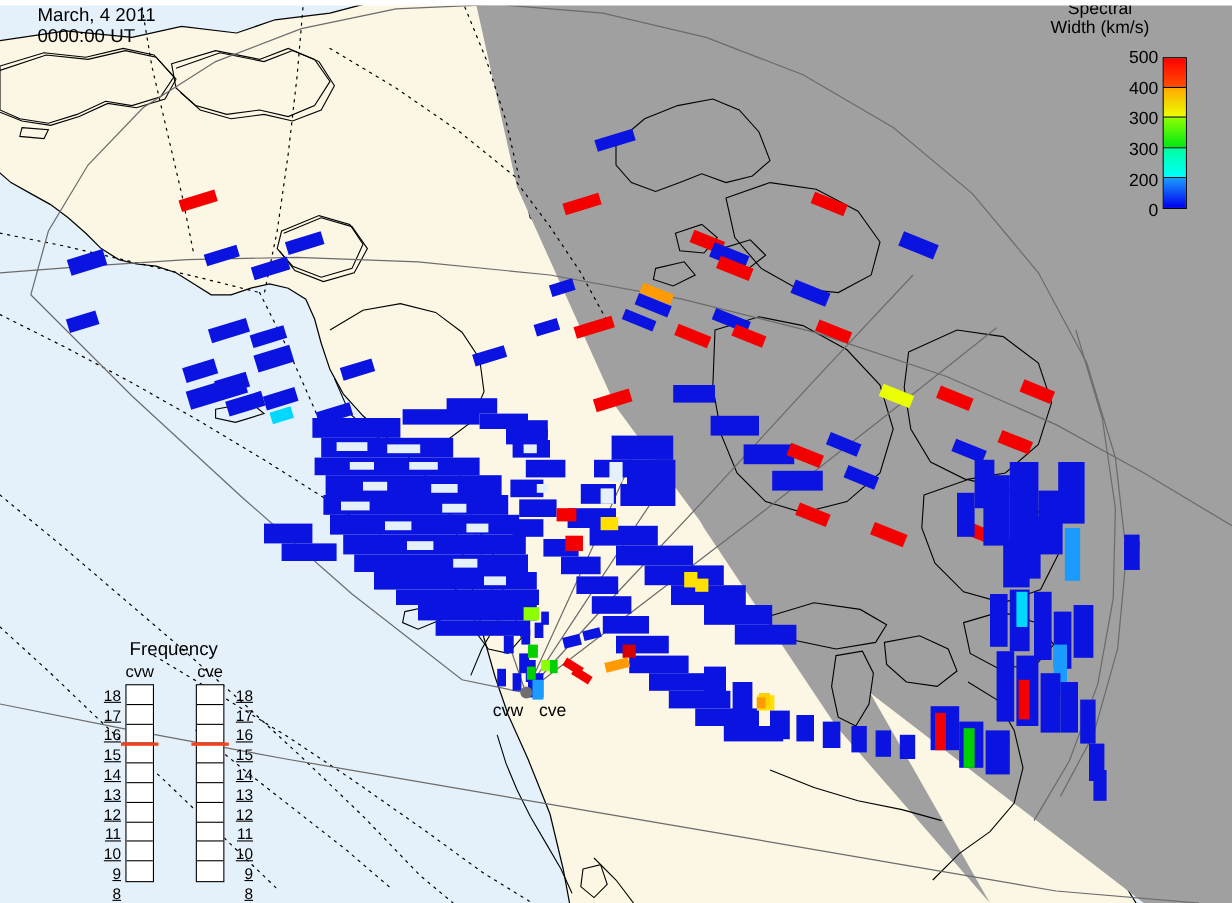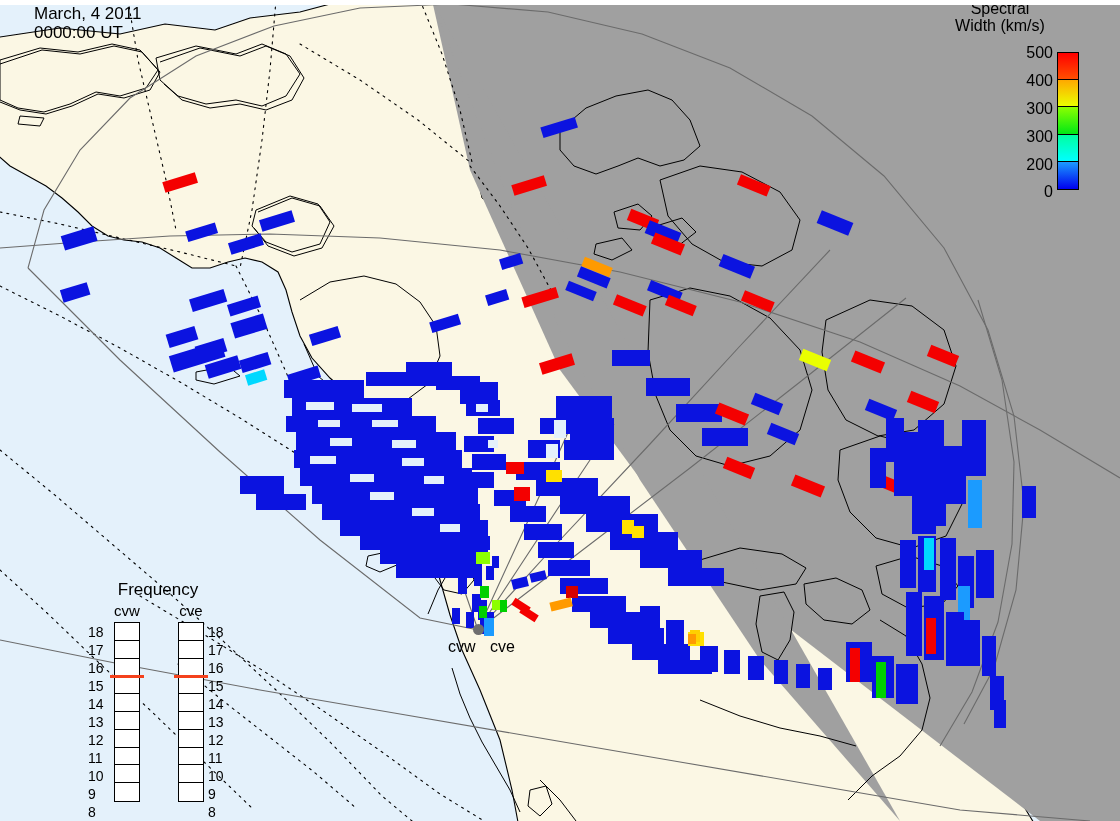--- a/index.html
+++ b/index.html
@@ -31,21 +31,21 @@
          text-align:right;font-family:"Liberation Sans",sans-serif;}
 
   
   #freq{position:absolute;left:88px;top:552px;width:140px;height:228px;z-index:45;margin-top:28px;}
   #freqtitle{position:absolute;left:0;top:0;width:140px;text-align:center;font-size:17px;color:#000;}
   .fhead{position:absolute;top:22px;font-size:15px;color:#000;text-align:center;width:46px;}
   .fcol{position:absolute;top:42px;width:26px;height:180px;border:1px solid #000;
         box-sizing:border-box;background:#ffffff;}
   .ftick{width:100%;height:10%;border-bottom:1px solid #000;box-sizing:border-box;}
   .ftick:last-child{border-bottom:none;}
-  .fnum{position:absolute;font-size:14px;line-height:14px;color:#000;width:22px;text-align:left;}
+  .fnum{position:absolute;font-size:14px;line-height:14px;color:#000;width:22px;text-align:right;text-decoration:underline;}
   .fmark{position:absolute;height:3px;background:#f4411c;}
 
   
   .sitelabel{position:absolute;z-index:46;font-size:16px;color:#000;}
   #sitedot{position:absolute;z-index:46;width:11px;height:11px;border-radius:50%;background:#6e6e6e;}
 </style>
 </head>
 <body>
 
 <div id="stage">

